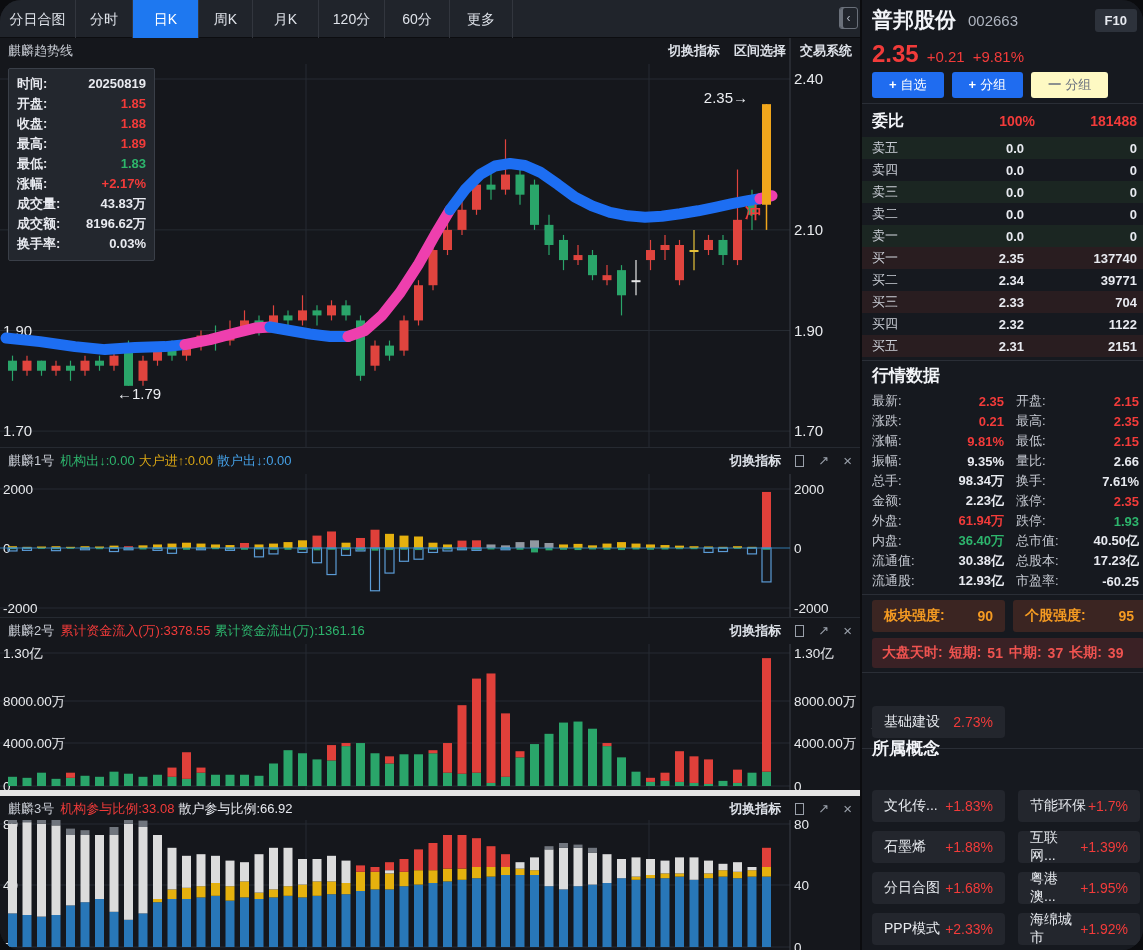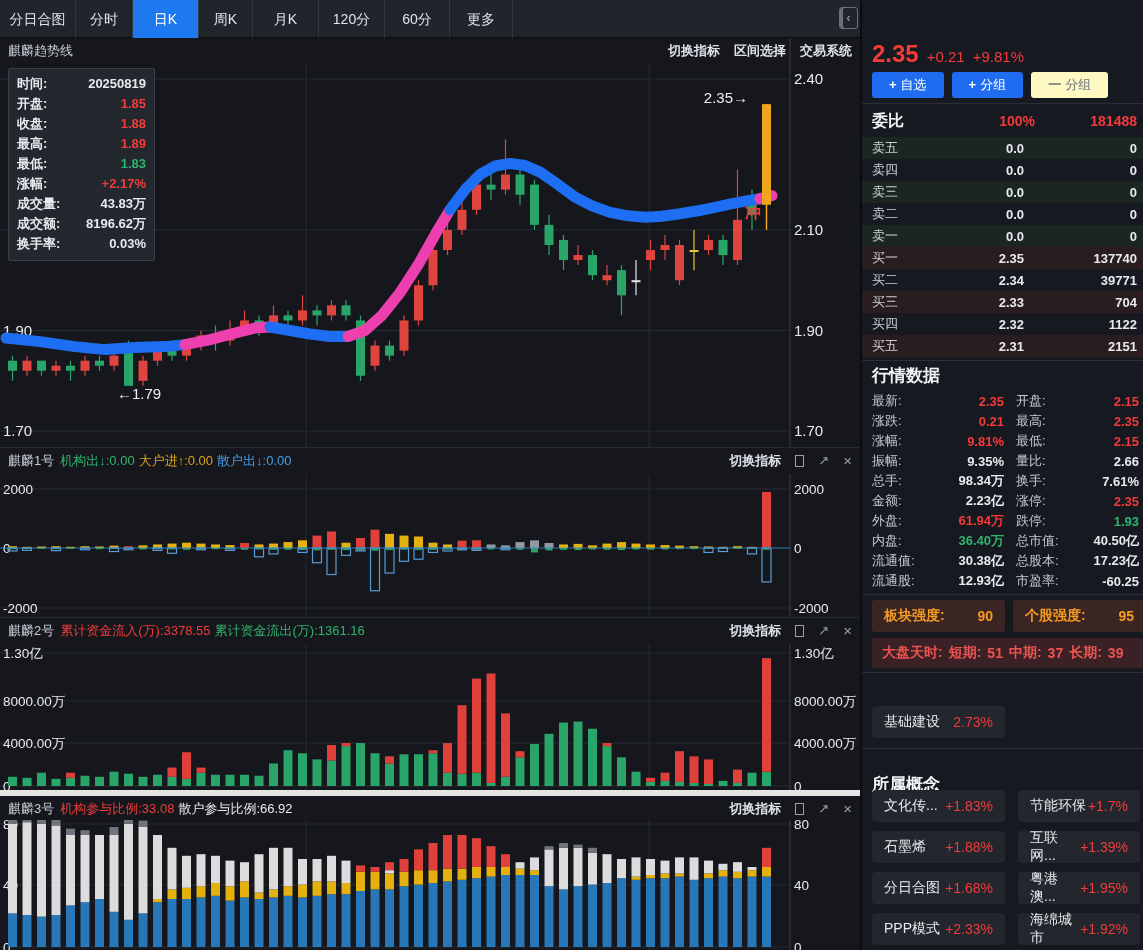--- a/index.html
+++ b/index.html
@@ -1,18 +1,18 @@
 <!DOCTYPE html>
 <html><head>
 <meta charset="utf-8">
 <style>
   * { margin:0; padding:0; box-sizing:border-box; }
   html,body { background:#0b0c0f; }
   body { font-family:"Liberation Sans","DejaVu Sans",sans-serif; }
-  #app { position:relative; width:1143px; height:950px; background:#15171c; overflow:hidden; color:#dfe3ea; }
+  #app { position:relative; width:1143px; height:950px; background:#15171c; overflow:hidden; color:#dfe3ea;border-radius:21px; }
 
   
   #left { position:absolute; left:0; top:0; width:860px; height:950px; background:#15171c; }
 
   #toolbar { position:absolute; left:0; top:0; width:860px; height:38px; background:#20242b; border-bottom:1px solid #0c0d10; display:flex; }
   .tab { height:38px; line-height:38px; text-align:center; font-size:14px; color:#dfe3ea; border-right:1px solid #32363e; cursor:default; }
   .tab.active { background:#1e78f0; color:#fff; }
   #toolbar .tab:nth-child(1){width:76px}#toolbar .tab:nth-child(2){width:57px}
   #toolbar .tab:nth-child(3){width:66px}#toolbar .tab:nth-child(4){width:54px}
   #toolbar .tab:nth-child(5){width:66px}#toolbar .tab:nth-child(6){width:66px}
@@ -728,20 +728,25 @@
           <rect x="747.5" y="50.199999999999996" width="9" height="6.4" fill="#e5b10e"></rect>
           <rect x="747.5" y="46.99999999999999" width="9" height="3.2" fill="#dcdcdc"></rect>
           <rect x="762" y="56.599999999999994" width="9" height="70.4" fill="#2877b8"></rect>
           <rect x="762" y="46.99999999999999" width="9" height="9.600000000000001" fill="#e5b10e"></rect>
           <rect x="762" y="27.79999999999999" width="9" height="19.200000000000003" fill="#e0403a"></rect>
         </svg>
     </div>
   </div>
 
   <div id="side">
+    <div id="s-head">
+      <span id="s-title">普邦股份</span>
+      <span id="s-code">002663</span>
+      <span id="s-f10">F10</span>
+    </div>
     <div id="s-price-row">
       <span id="s-price">2.35</span>
       <span id="s-chg">+0.21</span>
       <span id="s-chgp">+9.81%</span>
     </div>
     <div id="s-btns">
         <div class="sbtn"><span class="bicon">+</span><span>自选</span></div>
         <div class="sbtn"><span class="bicon">+</span><span>分组</span></div>
         <div class="sbtn disabled"><span class="bicon">一</span><span>分组</span></div>
       </div>
@@ -894,21 +899,21 @@
 
     <div class="s-section-head" style="top:710px">所属行业</div>
     <div id="s-indtag">
         <div class="tag">
           <span class="tname">基础建设</span>
           <span class="tpct">2.73%</span>
         </div>
       </div>
     <div class="divider" style="top:748px"></div>
 
-    <div class="s-section-head" style="top:773px">所属概念</div>
+    <div class="s-section-head" style="top:737px">所属概念</div>
     <div id="s-congrid">
         <div class="tag">
           <span class="tname">文化传...</span>
           <span class="tpct">+1.83%</span>
         </div>
         <div class="tag">
           <span class="tname">节能环保</span>
           <span class="tpct">+1.7%</span>
         </div>
         <div class="tag">

